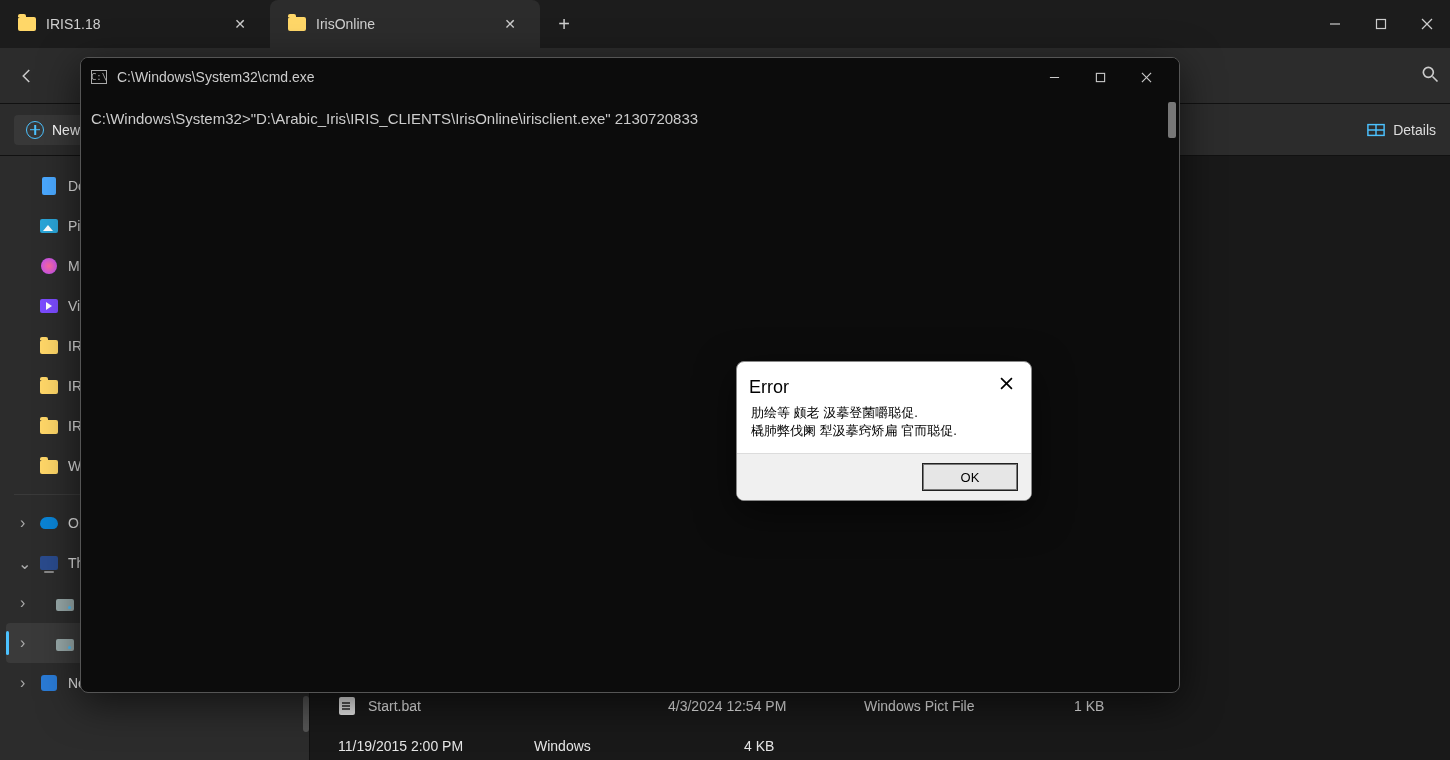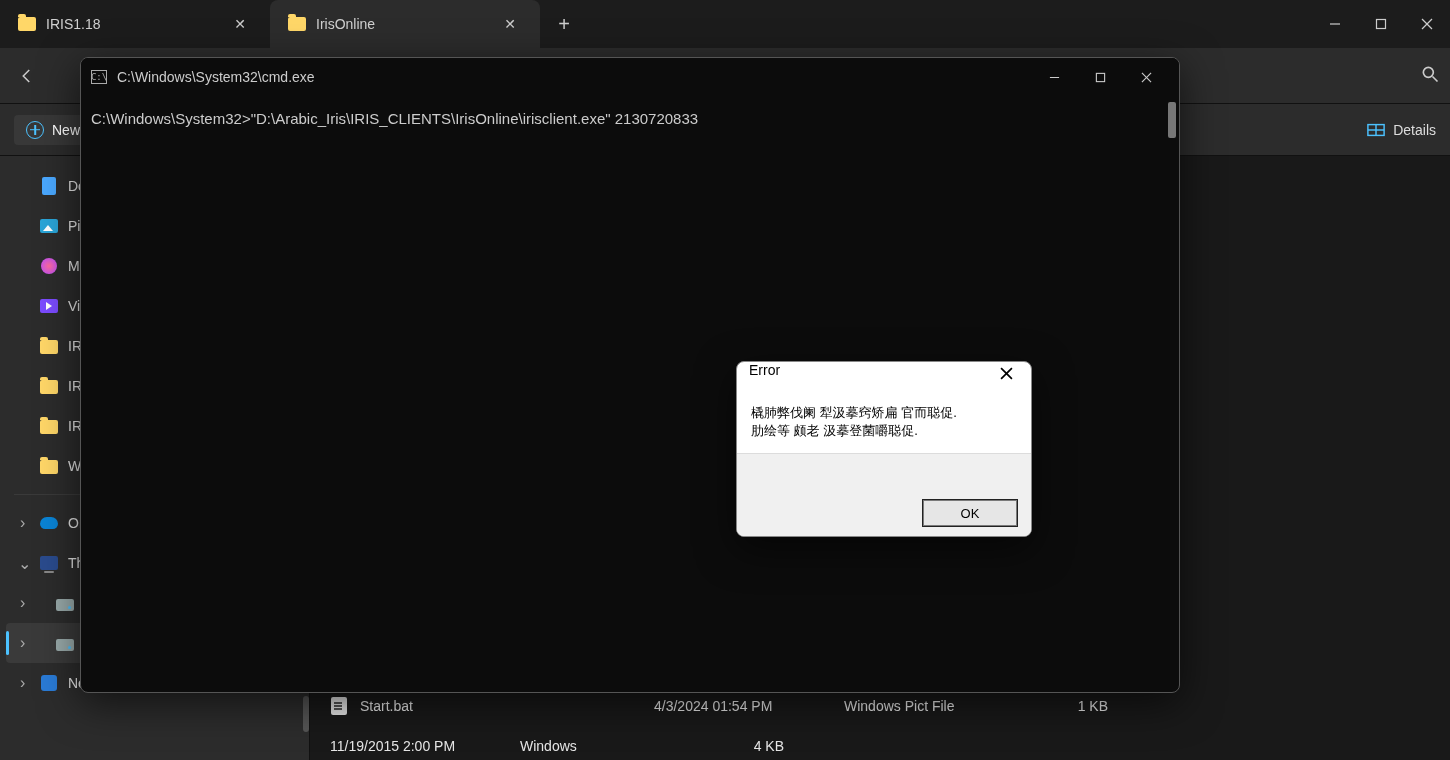--- a/index.html
+++ b/index.html
@@ -83,25 +83,25 @@
   .ic-video::after{content:'';position:absolute;left:6px;top:3px;width:0;height:0;border-top:4px solid transparent;border-bottom:4px solid transparent;border-left:6px solid #fff;}
   .ic-drive{width:18px;height:12px;background:#9aa;border-radius:2px;position:relative;margin-top:3px;}
   .ic-drive::after{content:'';position:absolute;right:3px;bottom:2px;width:3px;height:3px;background:#4cc2ff;border-radius:50%;}
   .ic-onedrive{width:18px;height:12px;background:#0a84d6;border-radius:8px 8px 6px 6px;}
   .ic-pc{width:18px;height:14px;background:#2a4b8d;border-radius:2px;position:relative;}
   .ic-pc::after{content:'';position:absolute;bottom:-3px;left:4px;right:4px;height:2px;background:#888;border-radius:1px;}
   .ic-net{width:16px;height:16px;background:#2a7bd6;border-radius:3px;position:relative;}
   .sidebar-scroll-indicator{position:absolute;right:0;top:680px;width:6px;height:36px;background:#555;border-radius:3px;}
 
   .filelist { flex:1; background:#191919; overflow:hidden; position:relative;}
-  .file-row{display:flex;align-items:center;height:40px;padding-left:20px;color:#e6e6e6;gap:14px;}
+  .file-row{display:flex;align-items:center;height:40px;padding-left:28px;color:#e6e6e6;gap:20px;}
   .file-row .cell-name{flex:0 0 310px;display:flex;align-items:center;gap:12px;}
   .file-row .cell-date{flex:0 0 176px;}
   .file-row .cell-type{flex:0 0 190px;}
-  .file-row .cell-size{flex:0 0 60px;text-align:right;}
+  .file-row .cell-size{flex:0 0 60px;text-align:left;}
   .ic-bat{width:16px;height:18px;background:#e6e6e6;border-radius:2px;position:relative;}
   .ic-bat::after{content:'';position:absolute;top:5px;left:3px;width:8px;height:2px;background:#555;box-shadow:0 3px 0 #555,0 6px 0 #555;}
   .ic-short{width:16px;height:16px;background:#3a6cc8;border-radius:2px;position:relative;}
   .ic-short::after{content:'';position:absolute;bottom:-2px;left:-2px;width:8px;height:8px;background:#fff;border-radius:2px;}
 
   
   .cmd-window {
     position:absolute; left:80px; top:57px; width:1100px; height:636px;
     background:#0c0c0c; border:1px solid #555; border-radius:8px; overflow:hidden;
     box-shadow:0 10px 40px rgba(0,0,0,.6);
@@ -116,28 +116,28 @@
   .cmd-btn svg{width:11px;height:11px;stroke:#ccc;fill:none;stroke-width:1.2;}
   .cmd-body{flex:1;padding:14px 10px;font-family:Consolas,monospace;font-size:15px;color:#ccc;position:relative;}
   .cmd-scrollbar{position:absolute;right:3px;top:6px;width:8px;height:36px;background:#777;border-radius:2px;}
 
   
   .error-dlg{
     position:absolute;left:736px;top:361px;width:296px;background:#fff;color:#000;
     border:1px solid #888;border-radius:8px;box-shadow:0 12px 38px rgba(0,0,0,.55);
     overflow:hidden;
   }
-  .err-title{height:36px;display:flex;align-items:flex-start;padding:0 12px;font-size:14px;}
+  .err-title{height:36px;display:flex;align-items:flex-end;padding:0 12px;font-size:18px;}
   .err-close{margin-left:auto;font-size:16px;padding:4px 6px;}
   .err-close svg{width:13px;height:13px;stroke:#000;stroke-width:1.6;fill:none;}
   .err-body{padding:6px 14px 14px 14px;font-size:13px;line-height:1.35;}
   .err-actions{background:#f0f0f0;padding:10px 14px;display:flex;justify-content:flex-end;border-top:1px solid #dcdcdc;}
   .err-ok{
     width:94px;height:26px;background:#e6e6e6;border:1px solid #7a7a7a;outline:1px solid #222;
-    display:flex;align-items:center;justify-content:center;font-size:13px;margin-top:36px;
+    display:flex;align-items:center;justify-content:center;font-size:13px;
   }
 </style>
 </head>
 <body>
 
 <div class="explorer">
 
   <div class="titlebar">
     <div class="tab">
       <span class="folder-ic"></span>
@@ -294,21 +294,21 @@
     <div class="filelist">
 
       <div style="height:530px"></div>
       <div class="file-row">
         <div class="cell-name">
           <span class="ic">
               <span class="ic-bat"></span>
             </span>
           <span>Start.bat</span>
         </div>
-        <div class="cell-date">4/3/2024 01:54 PM</div>
+        <div class="cell-date">4/3/2024 12:54 PM</div>
         <div class="cell-type">Windows Pict File</div>
         <div class="cell-size">1 KB</div>
       </div>
       <div class="file-row">
         <div class="cell-date">11/19/2015 2:00 PM</div>
         <div class="cell-type">Windows</div>
         <div class="cell-size">4 KB</div>
       </div>
     </div>
   </div>
@@ -347,21 +347,21 @@
   <div class="err-title">
     <span>Error</span>
     <span class="err-close">
       <svg viewBox="0 0 12 12">
           <line x1="1" y1="1" x2="11" y2="11"></line>
           <line x1="11" y1="1" x2="1" y2="11"></line>
         </svg>
     </span>
   </div>
   <div class="err-body">
+    <div>肋绘等 颇老 汲摹登菌嚼聪促.</div>
     <div>橇肺弊伐阑 犁汲摹窍矫扁 官而聪促.</div>
-    <div>肋绘等 颇老 汲摹登菌嚼聪促.</div>
   </div>
   <div class="err-actions">
     <div class="err-ok">
       <span>OK</span>
     </div>
   </div>
 </div>
 
 </body></html>

